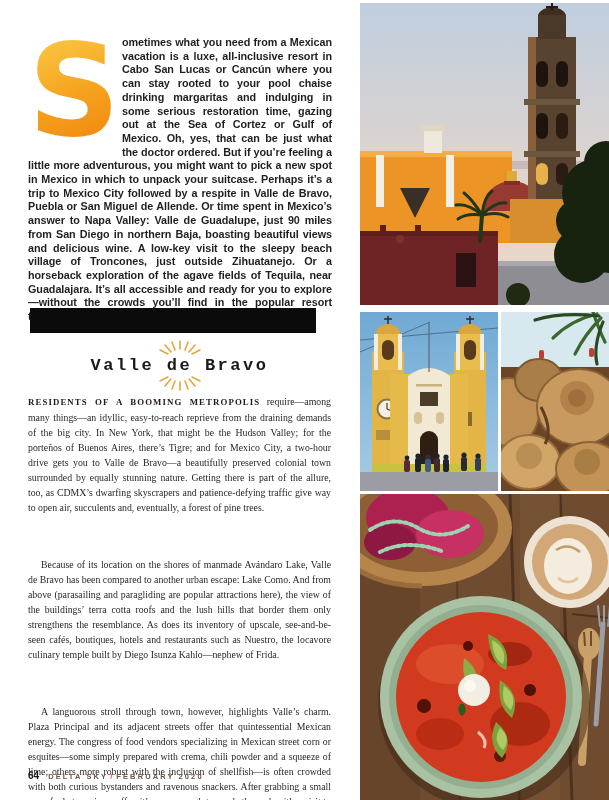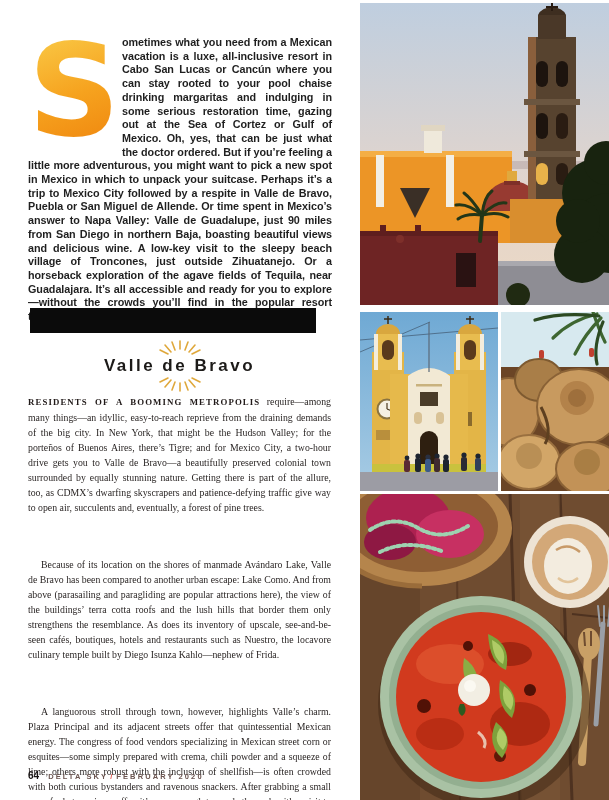--- a/index.html
+++ b/index.html
@@ -18,21 +18,21 @@
     .dropcap{background:linear-gradient(160deg,#F9C23F 8%,#F6A21E 52%,#EF850E 100%);
              -webkit-background-clip:text;background-clip:text;color:transparent;}
   }
 
   
   .black-bar{position:absolute;left:30px;top:308px;width:286px;height:25px;background:#0b0b0b;}
 
   
   .section-head{position:absolute;left:28px;top:340px;width:303px;text-align:center;}
   .section-head svg{display:block;margin:0 auto;}
-  .section-title{margin:1px 0;font-family:Liberation Sans, sans-serif;font-weight:bold;
+  .section-title{margin:1px 0;font-family:Liberation Mono, monospace;font-weight:bold;
                  font-size:17px;letter-spacing:2.5px;color:#1c1a18;}
 
   
   .body-block{position:absolute;left:28px;top:394px;width:303px;
               font-family:"Liberation Serif",serif;font-size:9.8px;line-height:15px;
               color:#241f1e;text-align:justify;}
   .body-block p{margin:0;}
   .body-block p.indent{text-indent:13px;margin-top:42px;}
   .leadin{font-weight:bold;font-size:8.8px;letter-spacing:1.1px;color:#211a19;}
 

